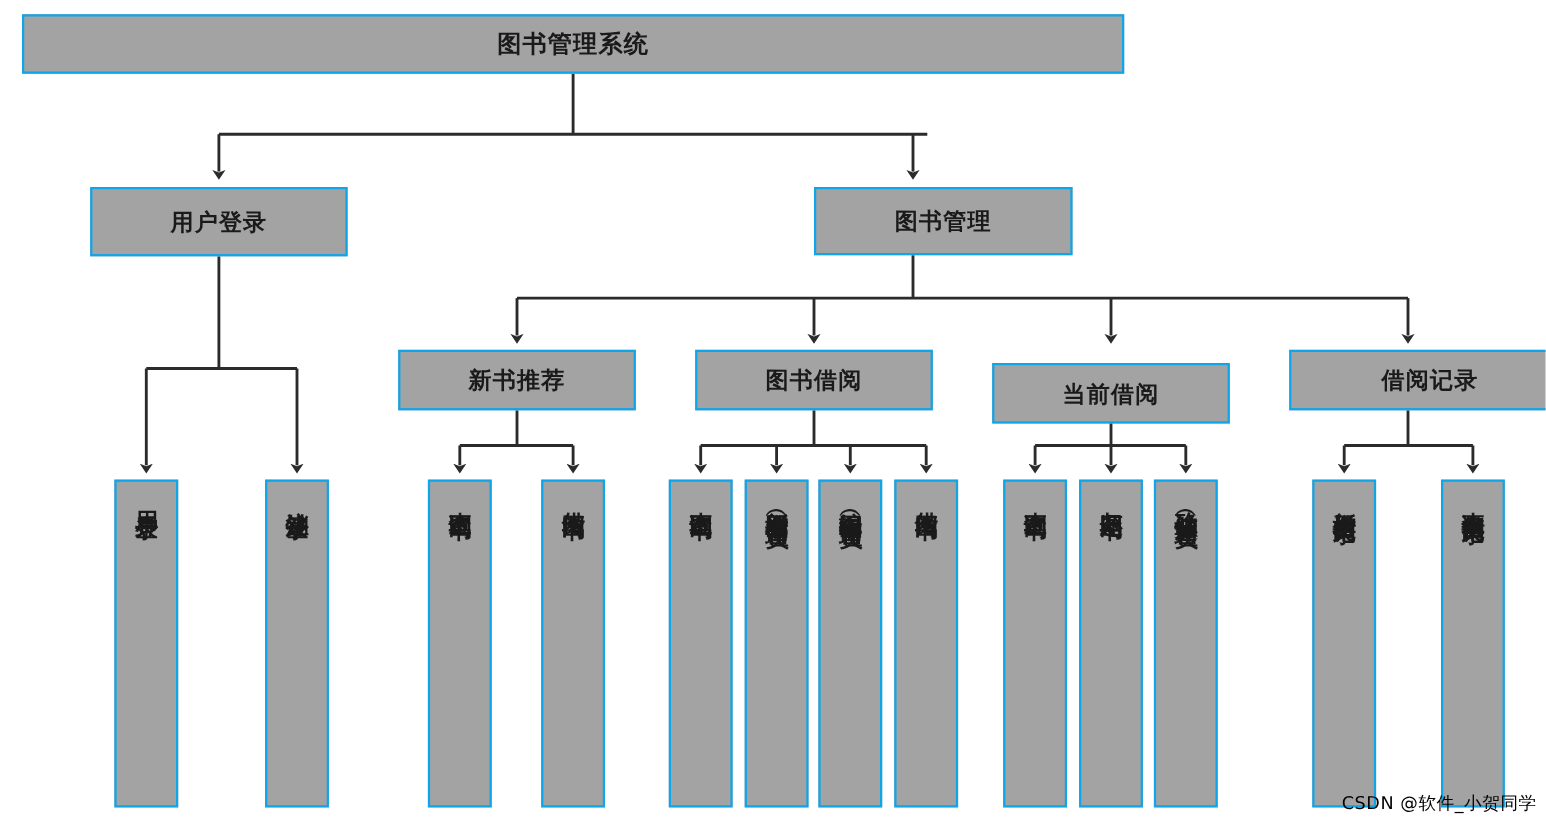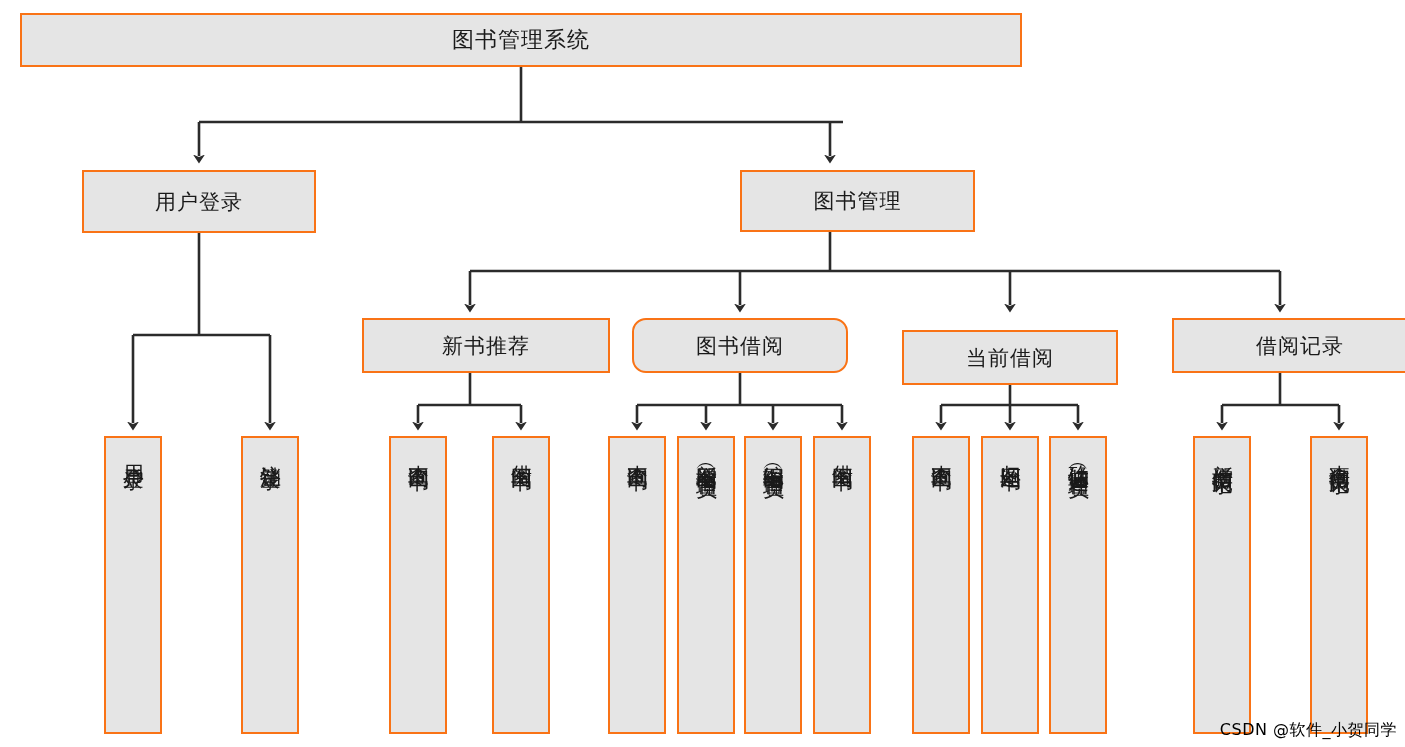--- a/index.html
+++ b/index.html
@@ -12,26 +12,27 @@
     position:relative;
   }
   #canvas{position:absolute;left:0;top:0;width:1405px;height:747px;}
 
   
   #wires{position:absolute;left:0;top:0;width:1405px;height:747px;}
 
   .node{
     position:absolute;
     box-sizing:border-box;
-    background:#e5e5e5;
-    border:2px solid #f97316;
+    background:#a3a3a3;
+    border:2px solid #0ea5e9;
     display:flex;
     align-items:center;
     justify-content:center;
     color:#1a1a1a;
+    font-weight:bold;
   }
   .node.h{
     font-size:21px;
     letter-spacing:1px;
     white-space:nowrap;
   }
   .node.root{font-size:22px;}
 
   
   .node.v{
@@ -113,22 +114,22 @@
       <path d="M1222,405 L1222,423" marker-end="url(#arw)"></path>
       <path d="M1339,405 L1339,423" marker-end="url(#arw)"></path>
     </g>
   </svg>
 
   <div class="node h root" style="left:20px;top:13px;width:1002px;height:54px;">图书管理系统</div>
 
   <div class="node h" style="left:82px;top:170px;width:234px;height:63px;">用户登录</div>
   <div class="node h" style="left:740px;top:170px;width:235px;height:62px;">图书管理</div>
 
-  <div class="node h" style="left:362px;top:318px;width:248px;height:55px;">新书推荐</div>
-  <div class="node h" style="left:632px;top:318px;width:216px;height:55px;border-radius:14px;">图书借阅</div>
+  <div class="node h" style="left:362px;top:318px;width:216px;height:55px;">新书推荐</div>
+  <div class="node h" style="left:632px;top:318px;width:216px;height:55px;">图书借阅</div>
   <div class="node h" style="left:902px;top:318px;width:216px;height:55px;margin-top:12px;">当前借阅</div>
   <div class="node h" style="left:1172px;top:318px;width:256px;height:55px;">借阅记录</div>
 
   <div class="node v" style="left:104px;top:436px;width:58px;height:298px;">
     <span class="vtext">用户登录</span>
   </div>
   <div class="node v" style="left:241px;top:436px;width:58px;height:298px;">
     <span class="vtext">注销登录</span>
   </div>
 

